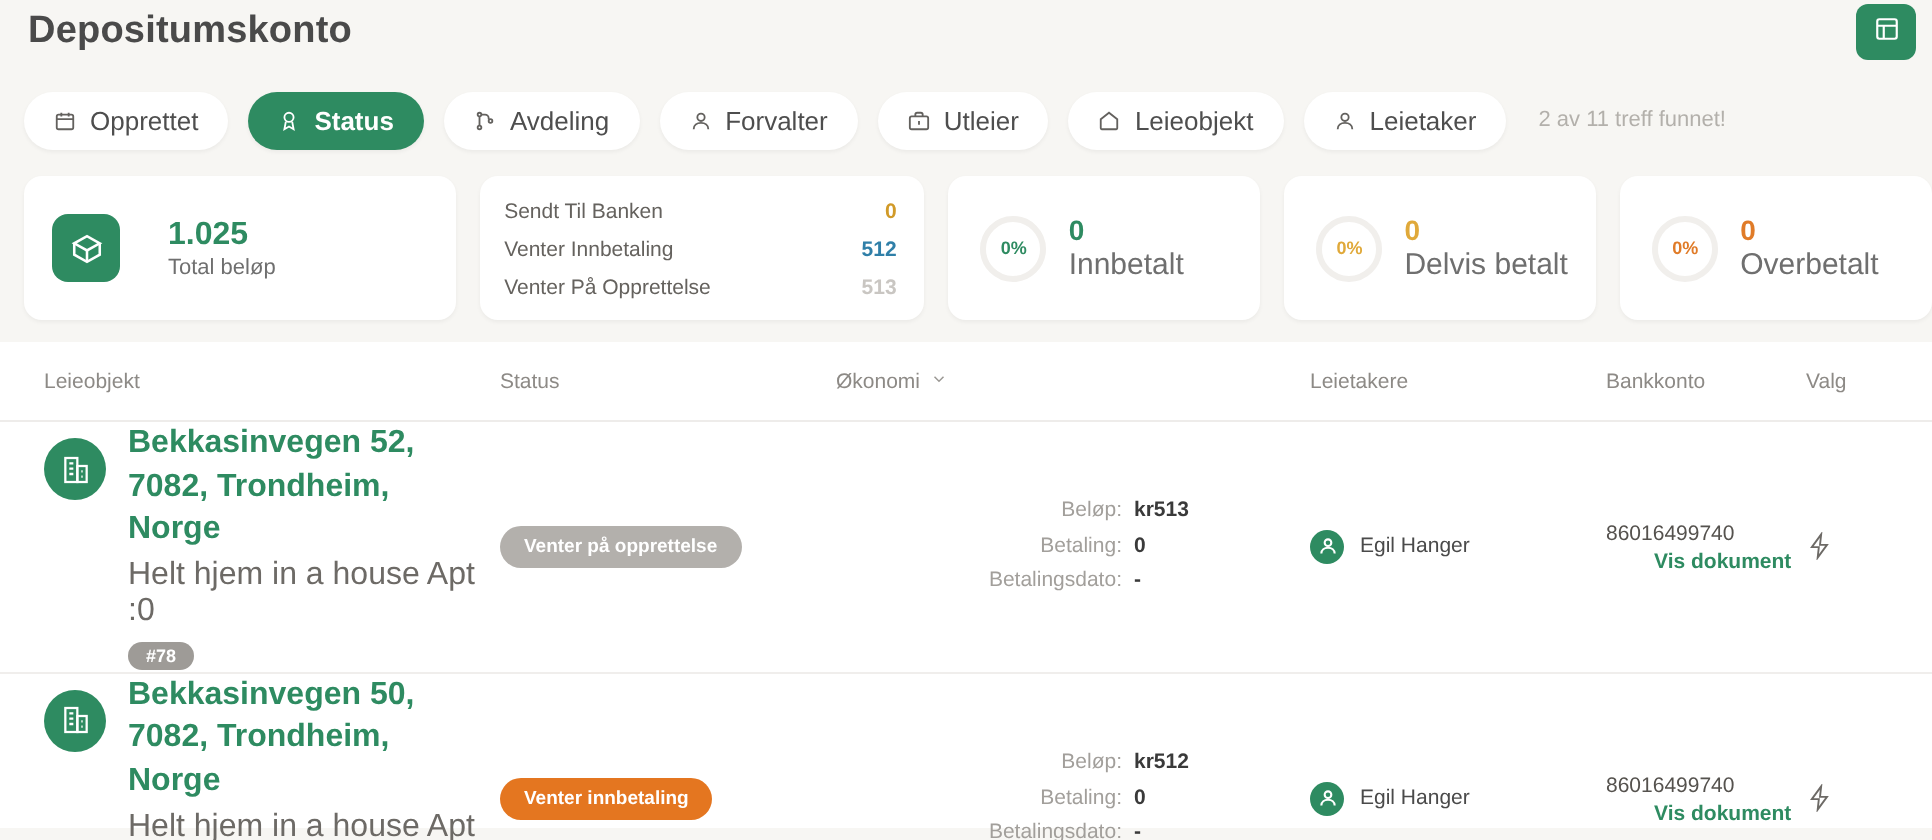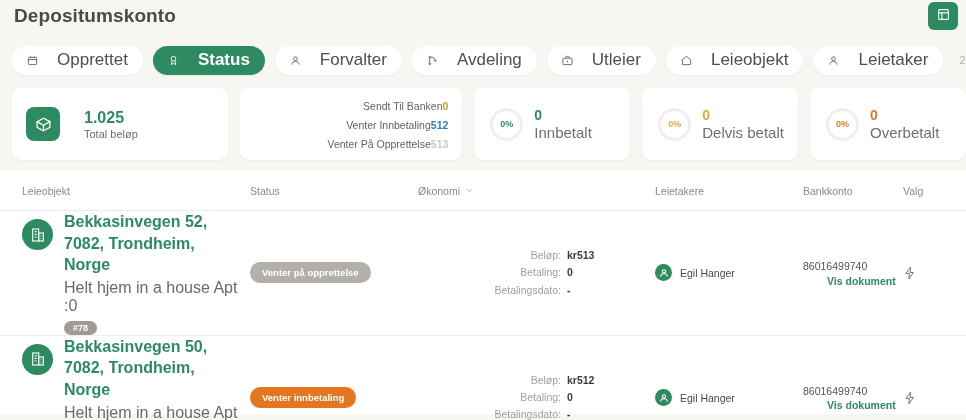--- a/index.html
+++ b/index.html
@@ -36,26 +36,26 @@
 
   
   .filterbar {
     display: flex;
     align-items: center;
     gap: 10px;
     padding: 6px 0 0 12px;
     height: 46px;
   }
   .chip {
-    display: flex; align-items: center; gap: 19px;
+    display: flex; align-items: center; gap: 7px;
     height: 29px;
     padding: 0 15px;
     background: #ffffff;
     border-radius: 16px;
-    font-size: 17px;
+    font-size: 13px;
     color: #4e4e4e;
     cursor: pointer;
     box-shadow: 0 1px 2px rgba(0,0,0,.05);
     white-space: nowrap;
   }
   .chip.active {
     background: #2e8b61;
     color: #ffffff;
     font-weight: bold;
   }
@@ -94,21 +94,21 @@
     flex: none;
   }
   .total-value { font-size: 16px; font-weight: bold; color: #2e8b61; line-height: 1.25; }
   .total-label { font-size: 11px; color: #6f6f6f; }
 
   .card-list {
     width: 228px;
     padding: 8px 14px 0 12px;
   }
   .list-row {
-    display: flex; justify-content: flex-end; align-items: center;
+    display: flex; justify-content: space-between; align-items: center;
     font-size: 10.5px;
     height: 19px;
   }
   .list-key { color: #65625e; }
   .list-val { font-weight: bold; }
   .v-amber { color: #d19a28; }
   .v-blue  { color: #2f7fa8; }
   .v-grey  { color: #c9c6c2; }
 
   .card-pct {
@@ -245,37 +245,37 @@
         <circle cx="12" cy="8" r="5"></circle>
           <path d="M8.5 13L7 21l5-3 5 3-1.5-8"></path>
       </svg>
     </span>
     <span>Status</span>
   </div>
 
   <div class="chip">
     <span>
       <svg width="11" height="11" viewBox="0 0 24 24" fill="none" stroke="#63615e" stroke-width="2">
-        <circle cx="12" cy="8" r="4"></circle>
-          <path d="M4 21c0-4.4 3.6-7 8-7s8 2.6 8 7"></path>
-      </svg>
-    </span>
-    <span>Forvalter</span>
-  </div>
-
-  <div class="chip">
-    <span>
-      <svg width="11" height="11" viewBox="0 0 24 24" fill="none" stroke="#63615e" stroke-width="2">
         <circle cx="6" cy="5" r="2"></circle>
           <circle cx="6" cy="19" r="2"></circle>
           <circle cx="18" cy="12" r="2"></circle>
         <path d="M6 7v10M8 5h4a4 4 0 014 4v1"></path>
       </svg>
     </span>
     <span>Avdeling</span>
+  </div>
+
+  <div class="chip">
+    <span>
+      <svg width="11" height="11" viewBox="0 0 24 24" fill="none" stroke="#63615e" stroke-width="2">
+        <circle cx="12" cy="8" r="4"></circle>
+          <path d="M4 21c0-4.4 3.6-7 8-7s8 2.6 8 7"></path>
+      </svg>
+    </span>
+    <span>Forvalter</span>
   </div>
 
   <div class="chip">
     <span>
       <svg width="11" height="11" viewBox="0 0 24 24" fill="none" stroke="#63615e" stroke-width="2">
         <rect x="2" y="7" width="20" height="14" rx="2"></rect>
           <path d="M8 7V5a2 2 0 012-2h4a2 2 0 012 2v2M12 12v4"></path>
       </svg>
     </span>
     <span>Utleier</span>

